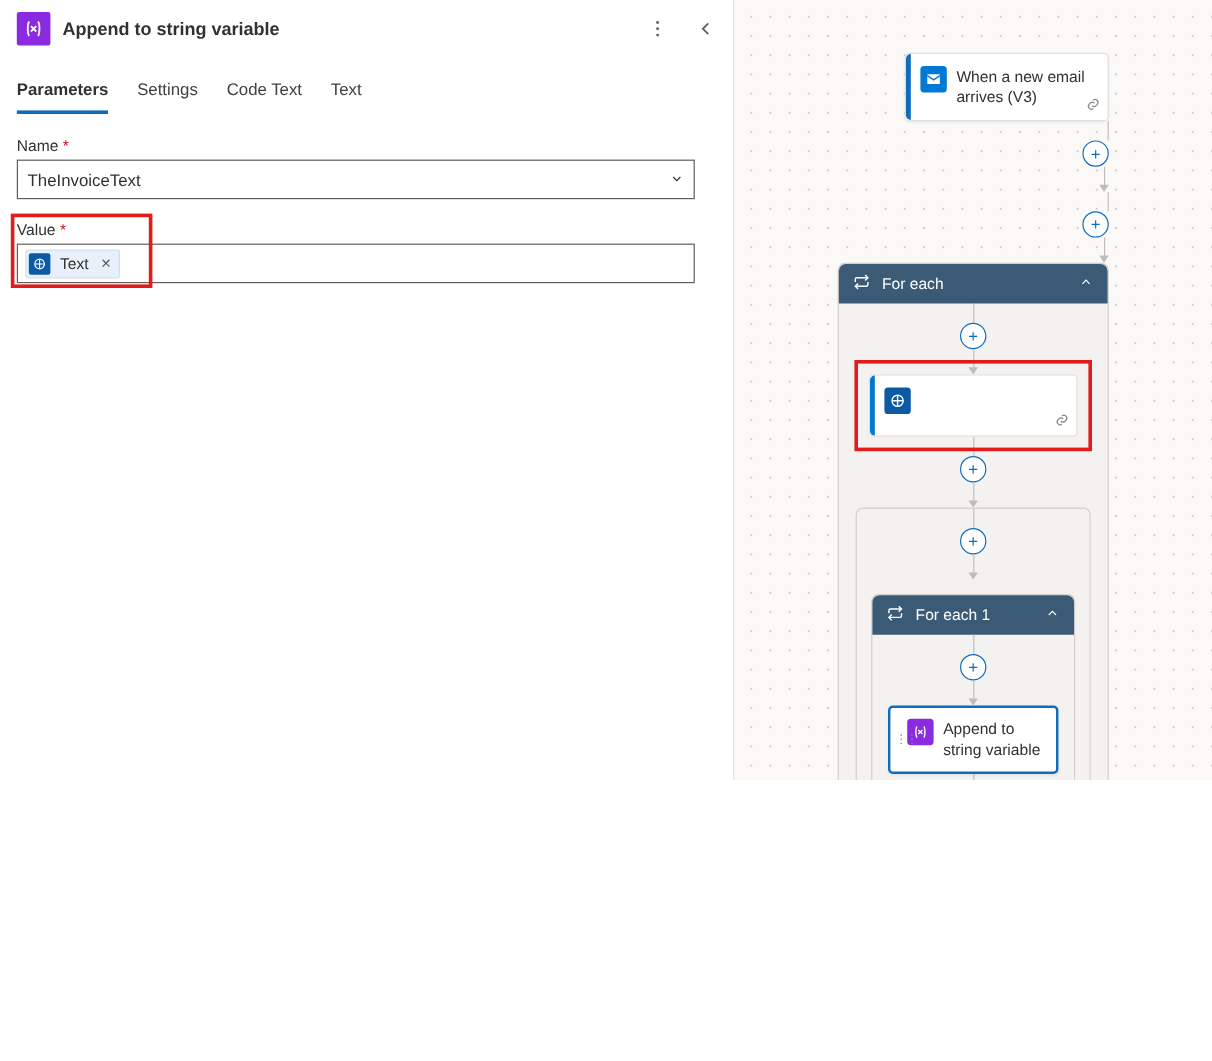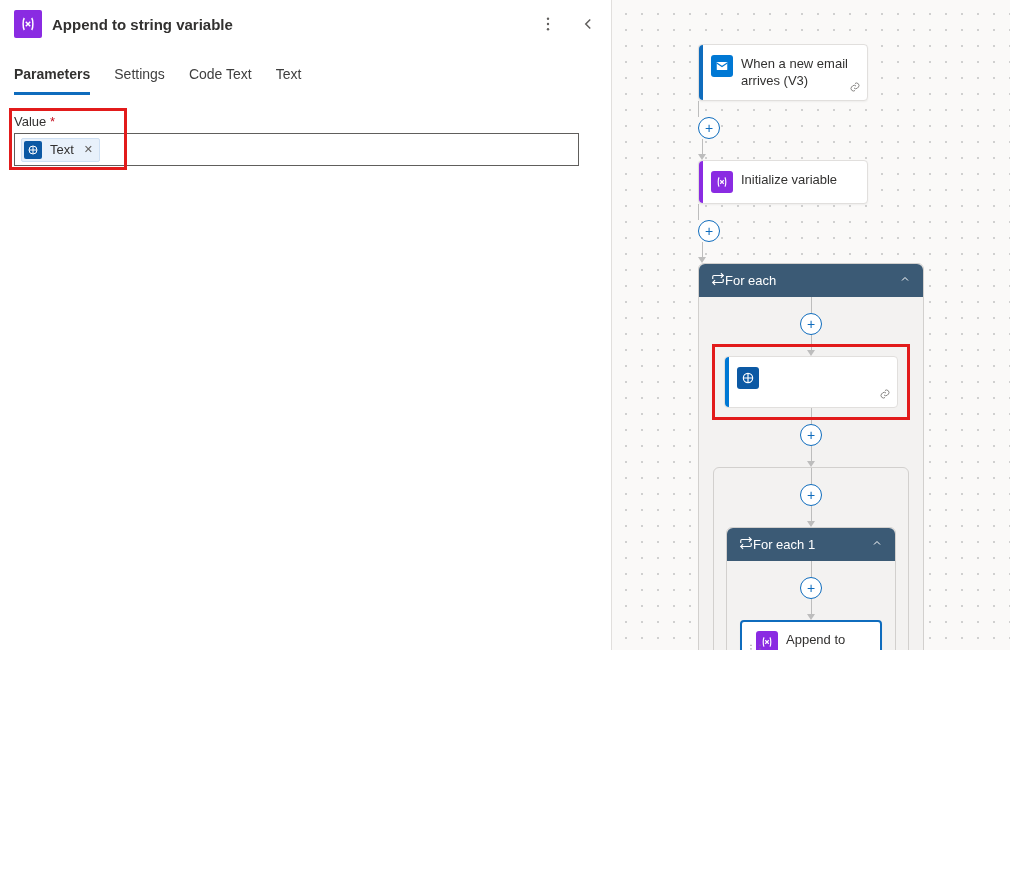--- a/index.html
+++ b/index.html
@@ -137,21 +137,21 @@
     background-position: 6px 6px;
     overflow: hidden;
   }
   .flow {
     position: absolute;
     left: 50%;
     top: 44px;
     transform: translateX(-50%);
     display: flex;
     flex-direction: column;
-    align-items: flex-start;
+    align-items: flex-end;
   }
   .card {
     width: 170px;
     background: #fff;
     border: 1px solid #e1dfdd;
     border-radius: 4px;
     display: flex;
     align-items: flex-start;
     gap: 8px;
     padding: 10px 10px 10px 8px;
@@ -244,20 +244,21 @@
   .for-header {
     width: calc(100% + 28px);
     margin: 0 -14px;
     background: #3b5a75;
     color: #fff;
     border-top-left-radius: 6px;
     border-top-right-radius: 6px;
     display: flex;
     align-items: center;
     padding: 8px 12px;
+    gap: 10px;
     cursor: pointer;
   }
   .for-header .ficon svg { width: 14px; height: 14px; }
   .for-header .ftxt { flex: 1; font-size: 13px; }
   .for-header .fchev svg { width: 12px; height: 12px; }
 
   .ocr-card-wrap { position: relative; }
   .ocr-card {
     width: 174px;
     background: #fff;
@@ -265,21 +266,21 @@
     border-radius: 4px;
     padding: 10px 10px 18px 8px;
     position: relative;
     display: flex;
     gap: 8px;
     align-items: flex-start;
   }
 
   .w-outer  { width: 226px; }
   .w-mid    { width: 196px; }
-  .w-inner  { width: 170px; }
+  .w-inner  { width: 170px; margin-top: 12px; }
 
 </style>
 </head>
 <body>
 
 <div class="app">
 
   <div class="panel">
     <div class="panel-header">
       <div class="action-icon">
@@ -305,20 +306,31 @@
     </div>
 
     <div class="tabs">
       <div class="tab active">Parameters</div>
       <div class="tab">Settings</div>
       <div class="tab">Code Text</div>
       <div class="tab">Text</div>
     </div>
 
     <div class="form">
+      <div class="label">
+        <span>Name</span><span class="req"> *</span>
+      </div>
+      <div class="select-box">
+        <span class="val">TheInvoiceText</span>
+        <span class="chev">
+          <svg viewBox="0 0 24 24" fill="none" stroke="currentColor" stroke-width="2">
+              <path d="M6 9l6 6 6-6"></path>
+            </svg>
+        </span>
+      </div>
 
       <div class="value-row">
         <div class="label">
           <span>Value</span><span class="req"> *</span>
         </div>
         <div class="value-field">
           <span class="token">
             <span class="ticon">
               <svg viewBox="0 0 24 24" fill="none" stroke="currentColor" stroke-width="2">
                 <circle cx="12" cy="12" r="8"></circle>
@@ -356,31 +368,20 @@
 
       <div class="arrow-edge">
           <div class="edge"></div>
         </div>
       <div class="plus accent">+</div>
       <div class="arrow-edge">
           <div class="edge"></div>
           <div class="arrow-head"></div>
         </div>
 
-      <div class="card">
-        <div class="bar purple"></div>
-        <div class="cicon ci-var">
-          <svg viewBox="0 0 24 24" fill="none" stroke="currentColor" stroke-width="2">
-            <path d="M7 4c-2 3-2 13 0 16"></path>
-              <path d="M17 4c2 3 2 13 0 16"></path>
-              <path d="M9 9l6 6M15 9l-6 6"></path>
-          </svg>
-        </div>
-        <div class="ctxt">Initialize variable</div>
-      </div>
 
       <div class="arrow-edge">
           <div class="edge"></div>
         </div>
       <div class="plus accent">+</div>
       <div class="arrow-edge">
           <div class="edge"></div>
           <div class="arrow-head"></div>
         </div>
 

